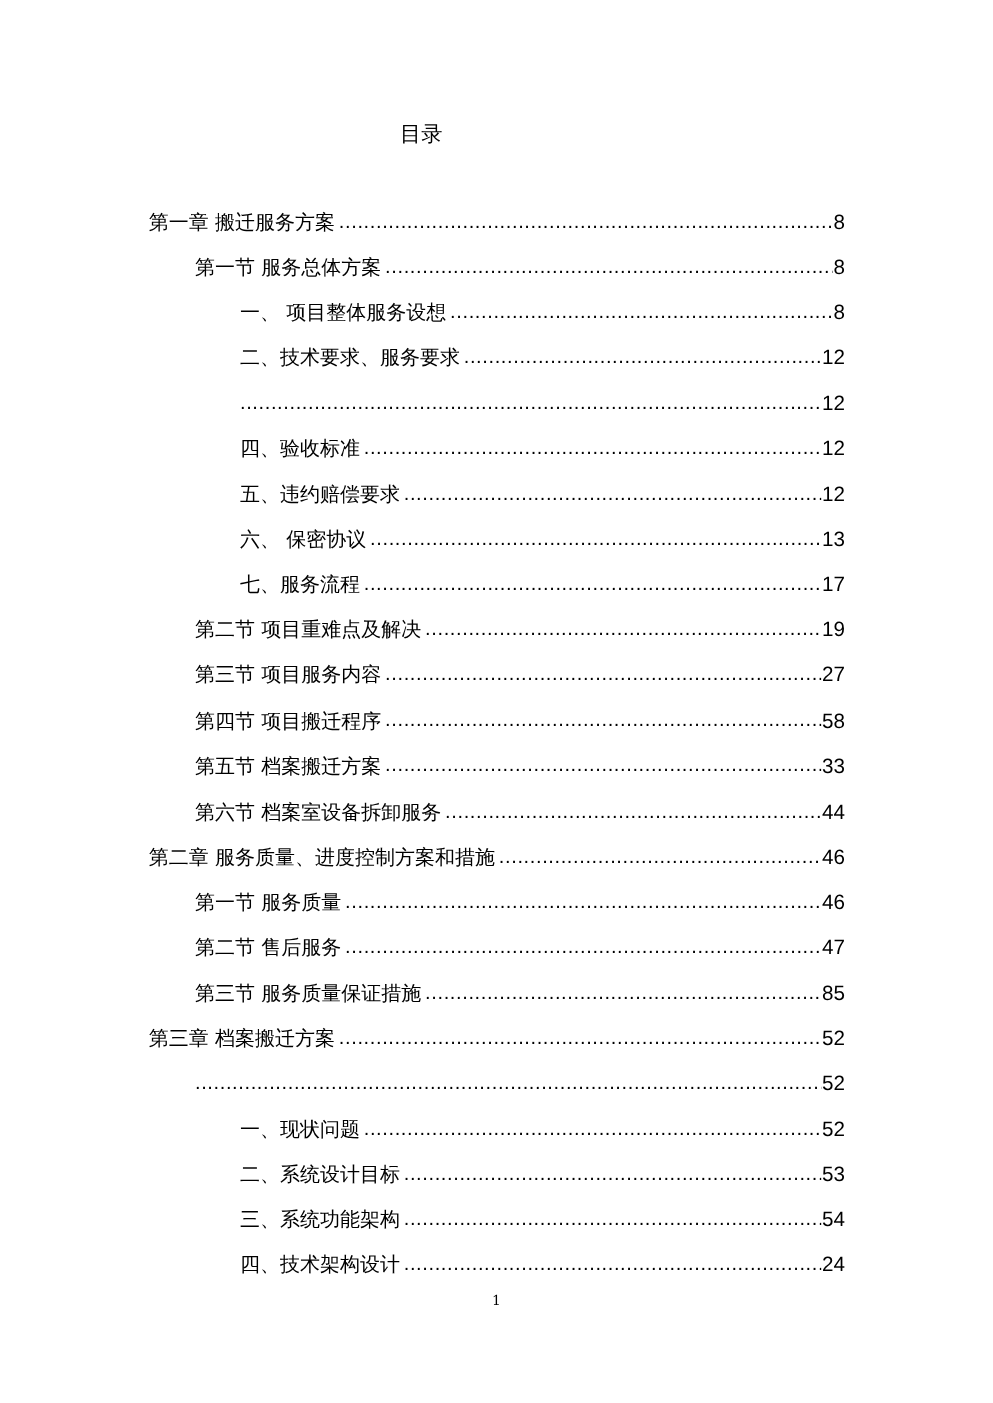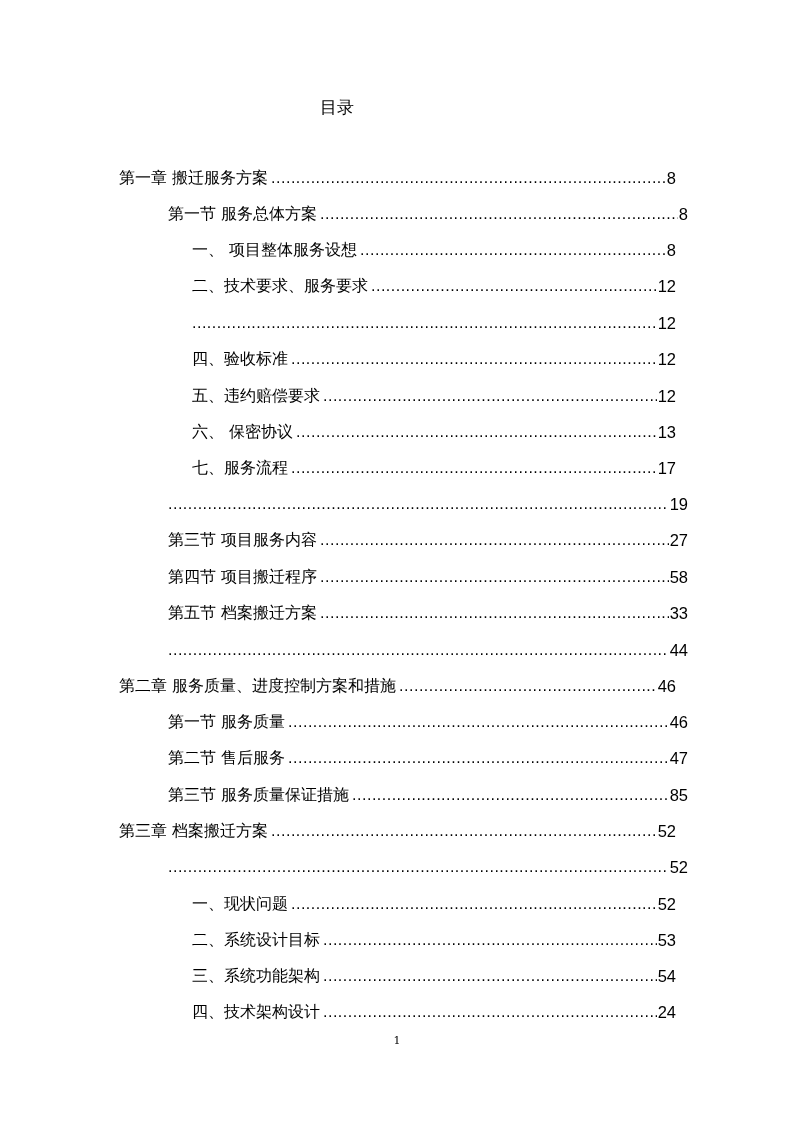--- a/index.html
+++ b/index.html
@@ -9,21 +9,21 @@
            font-size: 17px; font-family: "DejaVu Serif", "Liberation Serif", serif; }
   .toc { position: absolute; top: 163px; left: 0; width: 794px; }
   .row { position: absolute; height: 30px; display: flex; align-items: center;
          font-size: 16px; line-height: 20px; white-space: nowrap; }
   .row .label { flex: 0 0 auto; padding-right: 3px; }
   .row .dots { flex: 1 1 auto; overflow: hidden; font-family: "Liberation Sans", sans-serif;
                letter-spacing: 0.5px; color: #000; margin-bottom: 1px; }
   .row .dots::before { content: "........................................................................................................................................................................................................"; }
   .row .page { flex: 0 0 auto; font-family: "Liberation Sans", sans-serif; font-size: 16.5px; padding-left: 1px; }
   .lvl1 { left: 119px; width: 557px; }
-  .lvl2 { left: 168px; width: 520px; }
+  .lvl2 { left: 156px; width: 520px; }
   .lvl3 { left: 192px; width: 484px; }
   .pagenum { position: absolute; top: 1034px; left: 0; width: 794px; text-align: center;
              font-size: 11px; font-family: "DejaVu Serif", "Liberation Serif", serif; }
 </style>
 </head>
 <body>
 
 <div class="title">目录</div>
 
 <div class="toc">
@@ -65,39 +65,41 @@
       <span class="label">六、  保密协议</span>
       <span class="dots"></span>
       <span class="page">13</span>
     </div>
   <div class="row lvl3" style="top:290px">
       <span class="label">七、服务流程</span>
       <span class="dots"></span>
       <span class="page">17</span>
     </div>
   <div class="row lvl2" style="top:326px">
+      <span class="label">第二节 项目重难点及解决</span>
       <span class="dots"></span>
       <span class="page">19</span>
     </div>
   <div class="row lvl2" style="top:362px">
       <span class="label">第三节 项目服务内容</span>
       <span class="dots"></span>
       <span class="page">27</span>
     </div>
   <div class="row lvl2" style="top:399px">
       <span class="label">第四节 项目搬迁程序</span>
       <span class="dots"></span>
       <span class="page">58</span>
     </div>
   <div class="row lvl2" style="top:435px">
       <span class="label">第五节 档案搬迁方案</span>
       <span class="dots"></span>
       <span class="page">33</span>
     </div>
   <div class="row lvl2" style="top:472px">
+      <span class="label">第六节  档案室设备拆卸服务</span>
       <span class="dots"></span>
       <span class="page">44</span>
     </div>
   <div class="row lvl1" style="top:508px">
       <span class="label">第二章 服务质量、进度控制方案和措施</span>
       <span class="dots"></span>
       <span class="page">46</span>
     </div>
   <div class="row lvl2" style="top:544px">
       <span class="label">第一节 服务质量</span>

